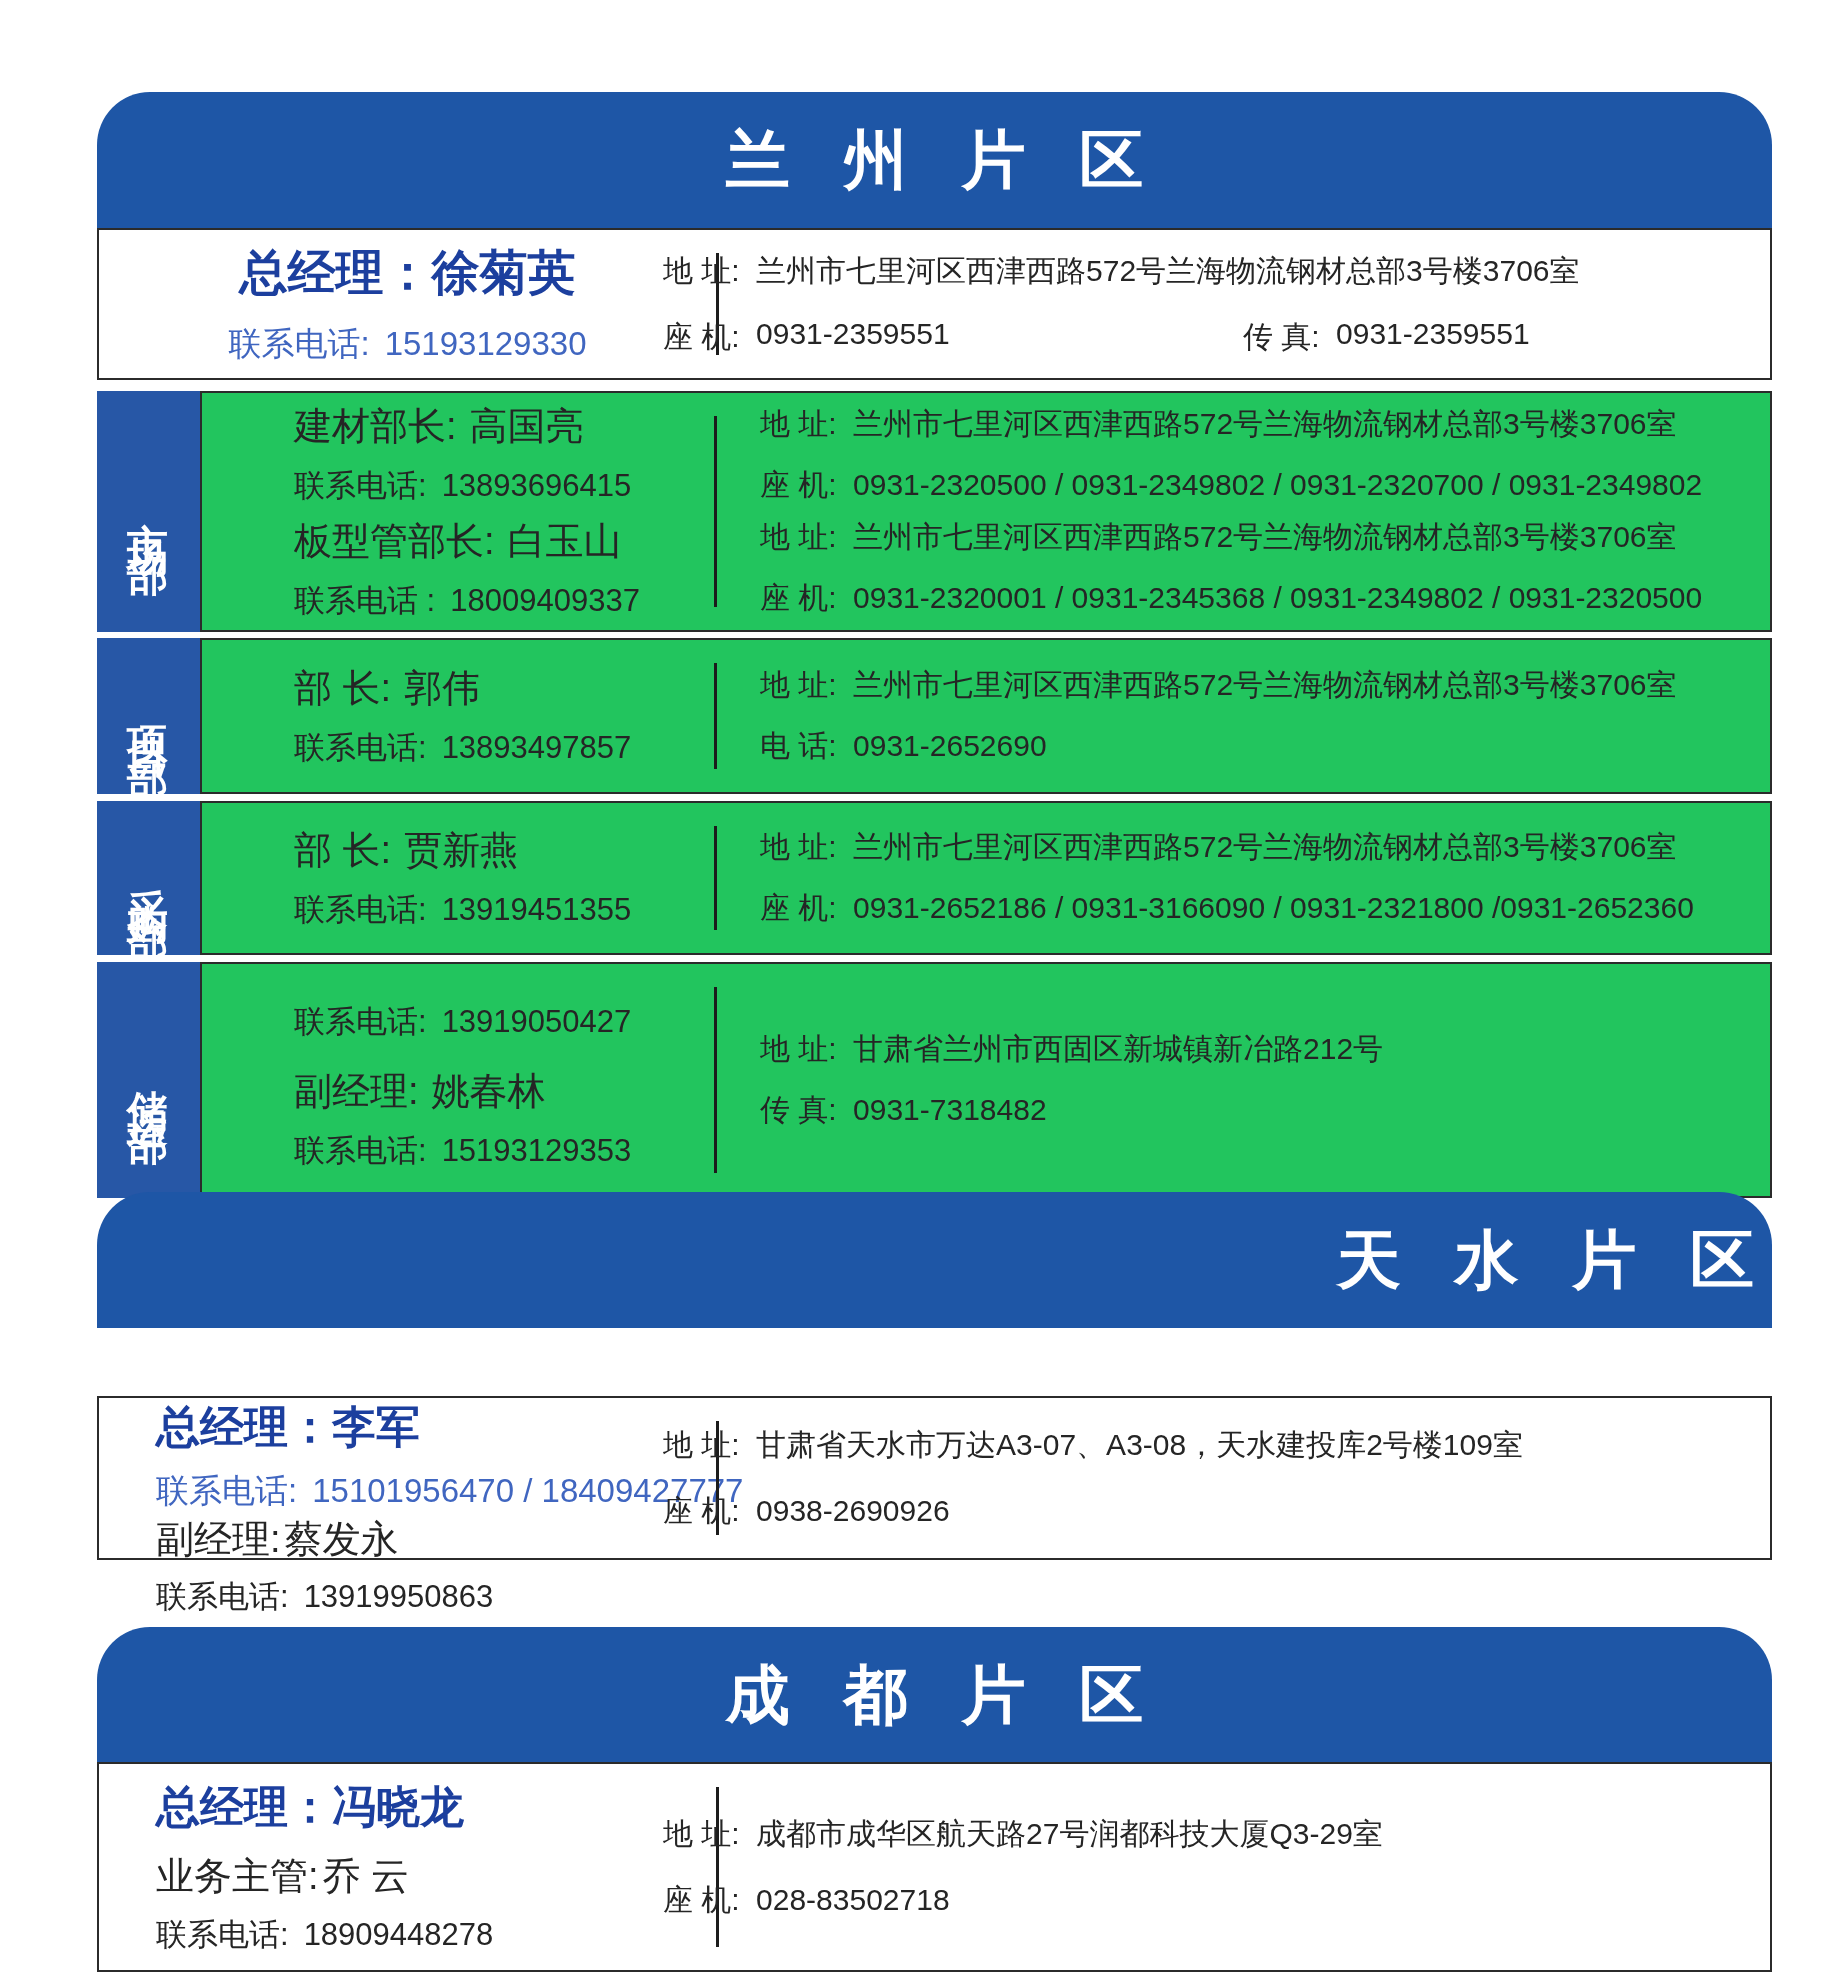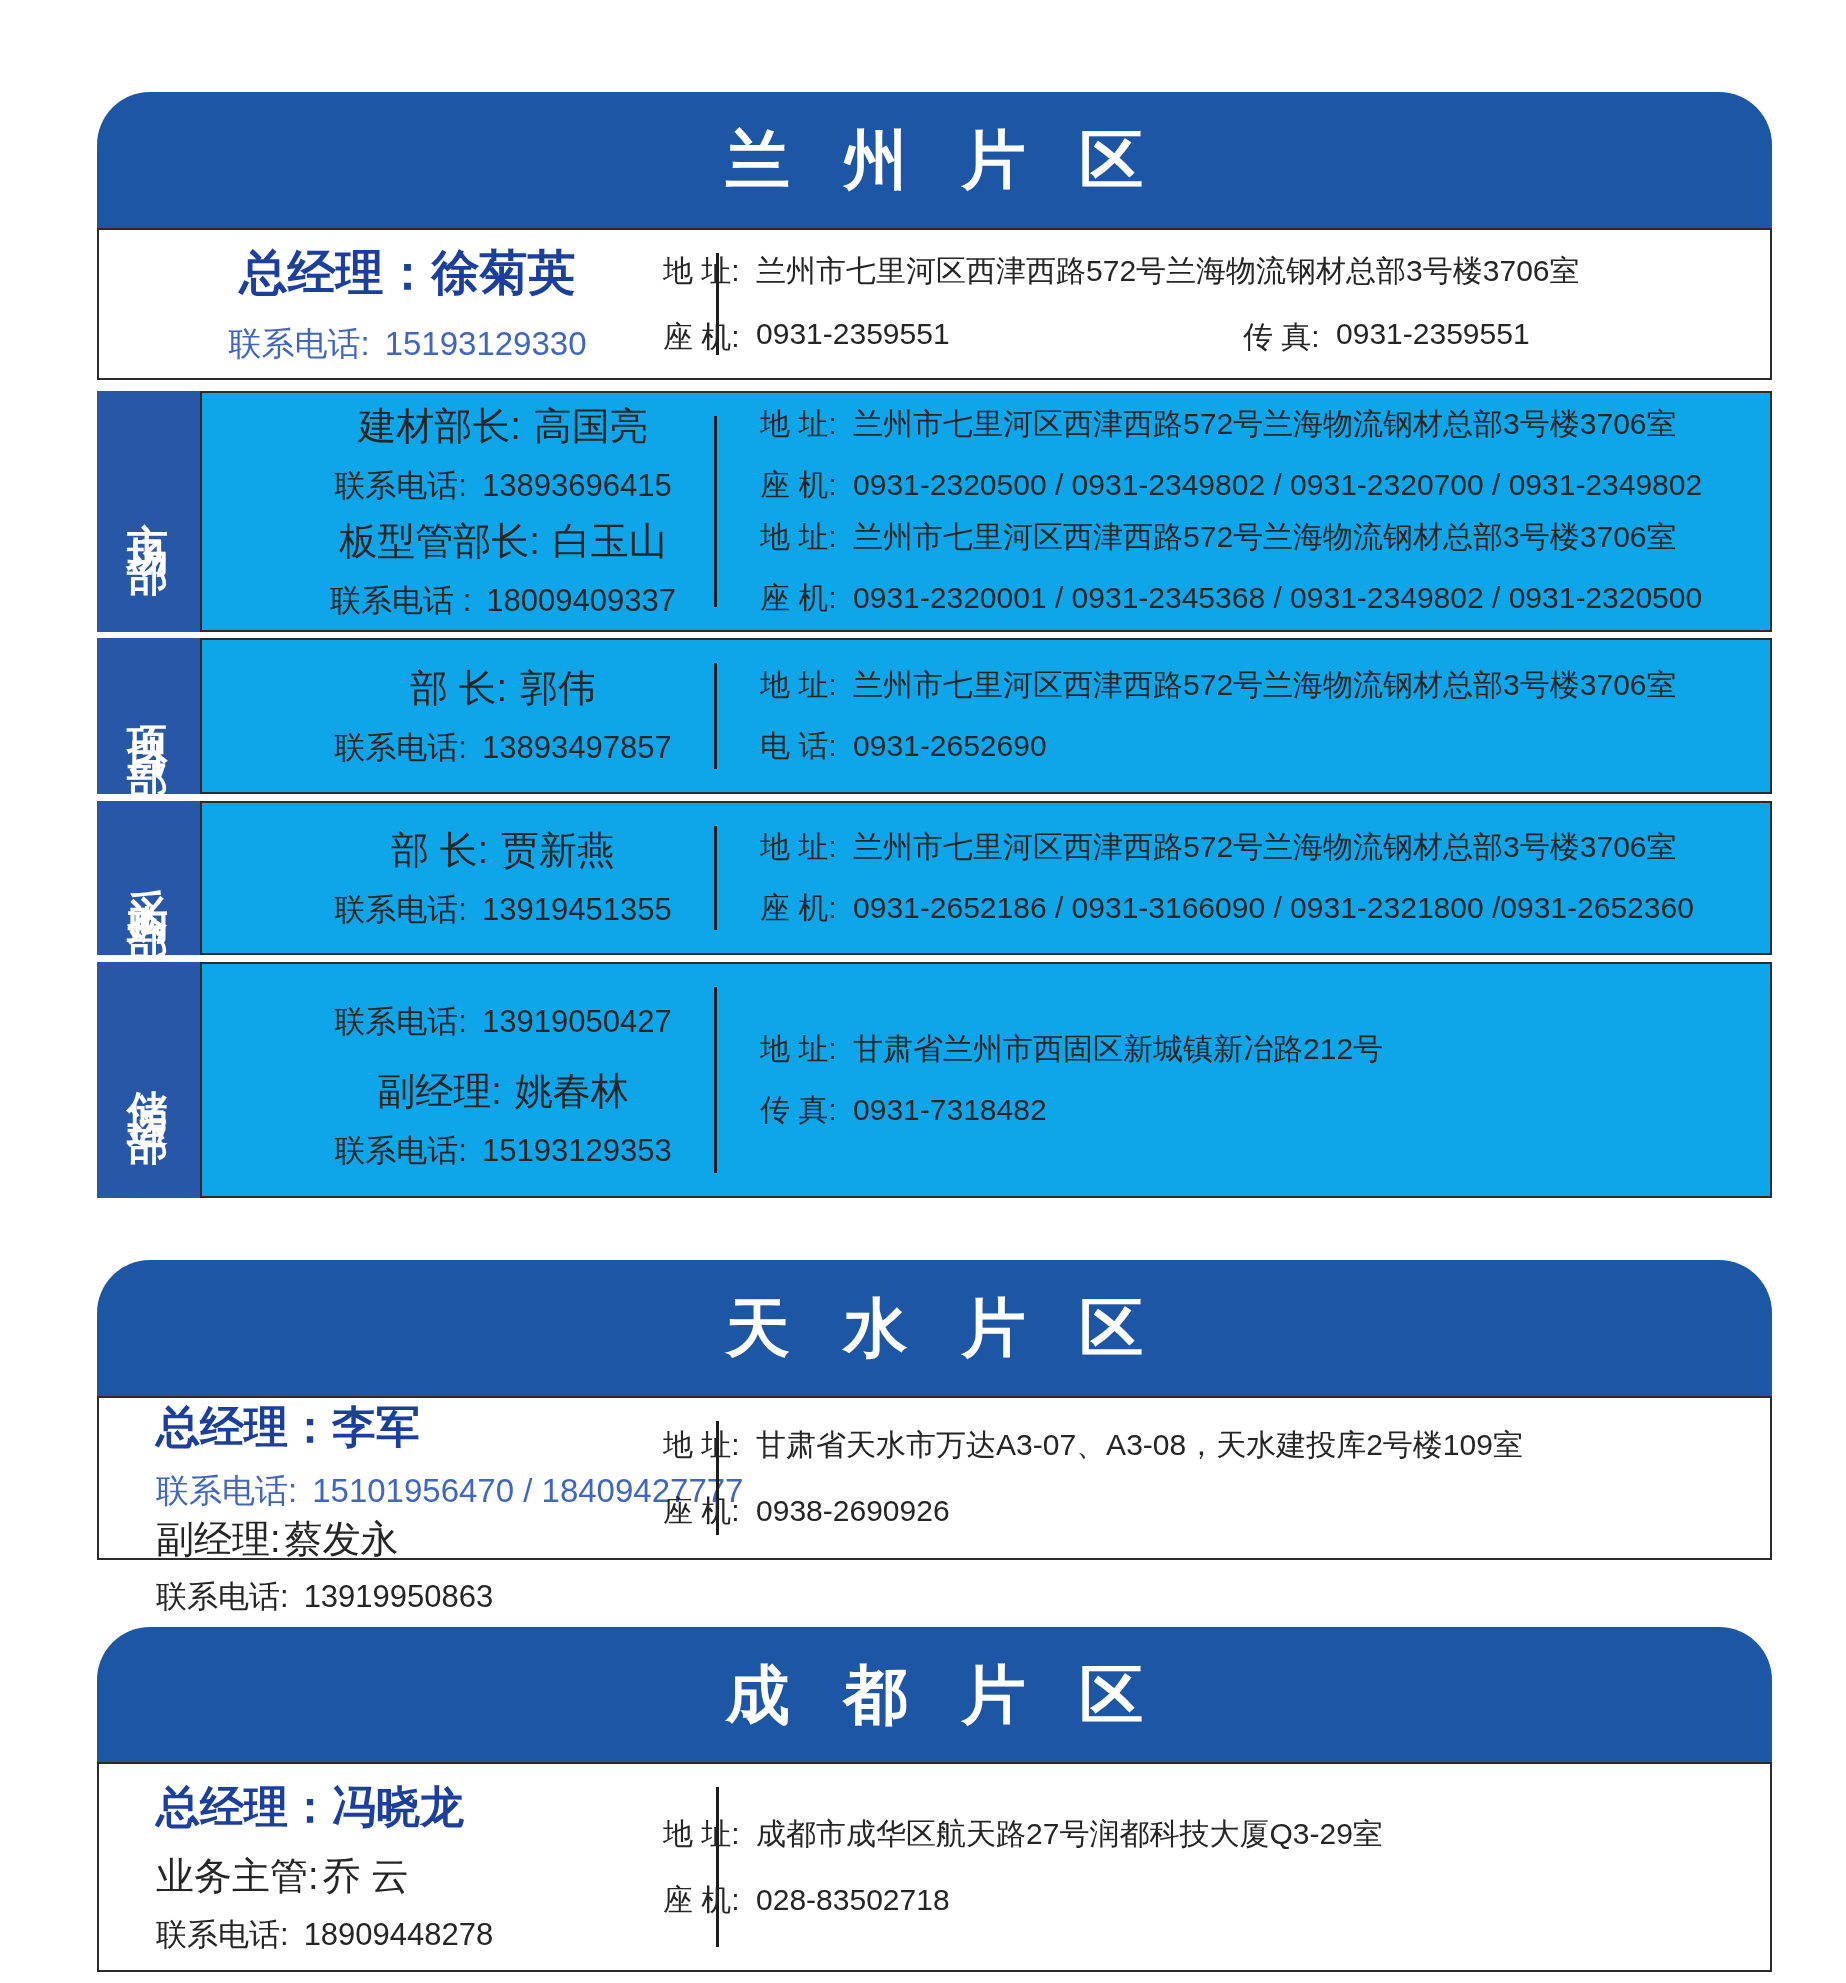--- a/index.html
+++ b/index.html
@@ -66,21 +66,21 @@
   .tab{
     position:absolute;left:0;top:0;bottom:0;width:103px;background:var(--tab-blue);
     display:flex;align-items:center;justify-content:center;
   }
   .tab-text{
     writing-mode:vertical-rl;text-orientation:upright;
     color:#ffffff;font-size:41px;font-weight:700;letter-spacing:15px;
   }
   .dept-box{
     position:absolute;left:103px;right:0;top:0;bottom:0;
-    border:2.5px solid var(--border);background:#0ea5e9;text-align:center;
+    border:2.5px solid var(--border);background:#22c55e;
   }
   .people{
     position:absolute;left:0;top:0;bottom:0;width:510px;
     display:flex;flex-direction:column;justify-content:space-evenly;
     padding-left:92px;
   }
   .people.single{justify-content:center;}
   .role-name{font-size:38px;color:var(--ink);white-space:nowrap;}
   .role-name .name{margin-left:13px;}
   .phone-line{font-size:31px;color:var(--ink);margin-top:13px;white-space:nowrap;}
@@ -258,21 +258,21 @@
             </div>
           <div class="line">
               <span class="lbl">传 真:</span>
               <span>0931-7318482</span>
             </div>
         </div>
       </div>
     </div>
   </div>
 
-  <div class="banner" style="top:1260px;">
+  <div class="banner" style="top:1192px;justify-content:flex-end;">
     <div class="banner-title">天 水 片 区</div>
   </div>
 
   <div class="box" style="top:1396px;height:164px;">
     <div class="side-left">
       <div class="person">
         <div class="gm-name-left"><span>总经理：</span><span>李军</span></div>
         <div class="gm-phone-left"><span class="plbl">联系电话:</span><span>15101956470 / 18409427777</span></div>
       </div>
       <div class="person">

